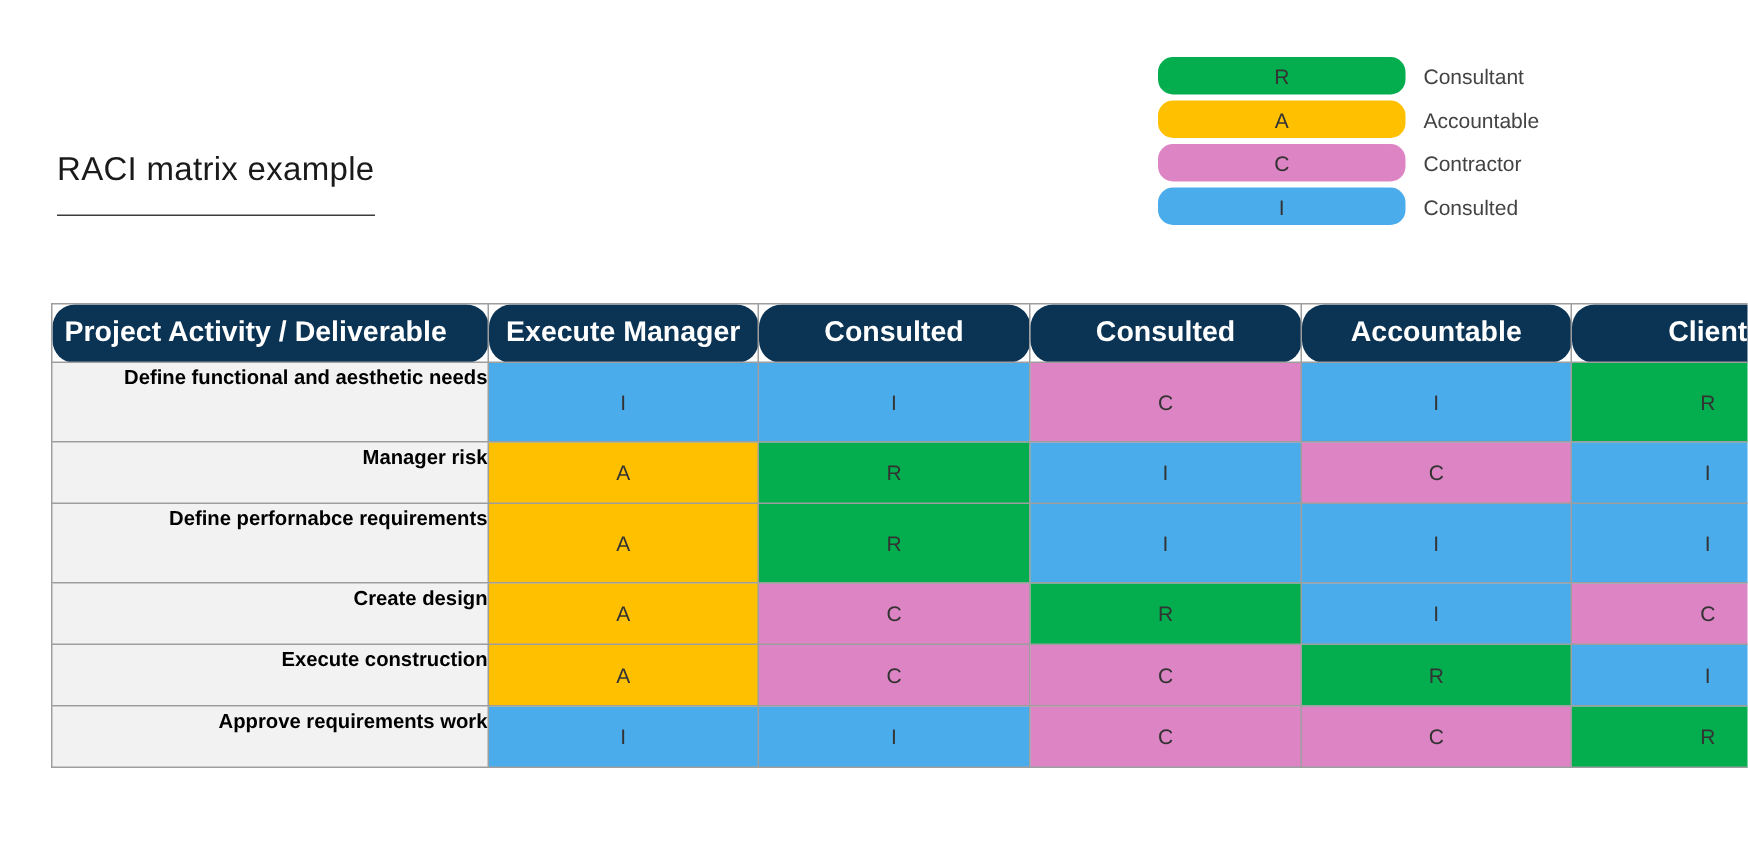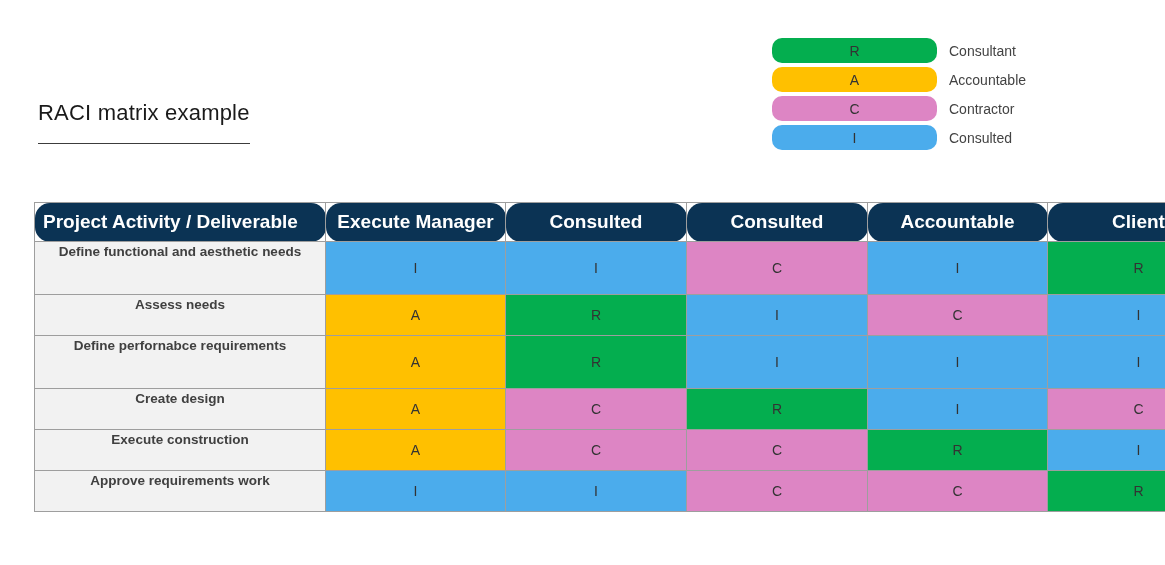--- a/index.html
+++ b/index.html
@@ -87,24 +87,24 @@
     text-align: center;
     padding: 0 8px;
     border-radius: 15px;
   }
   #raci-table thead th.activity-head {
     text-align: left;
     padding-left: 8px;
   }
   td.activity-cell {
     background: #f2f2f2;
-    color: #404040;
+    color: #000000;
     font-size: 13.5px;
     font-weight: bold;
-    text-align: center;
+    text-align: right;
     vertical-align: top;
     padding: 9px 8px 9px 8px;
     line-height: 1.45;
   }
   td.raci-cell {
     text-align: center;
     vertical-align: middle;
     font-size: 14px;
     color: #333333;
   }
@@ -149,21 +149,21 @@
   <tbody>
       <tr class="r-tall">
         <td class="activity-cell">Define functional and aesthetic needs</td>
         <td class="raci-cell" style="background: rgb(75, 172, 236);">I</td>
         <td class="raci-cell" style="background: rgb(75, 172, 236);">I</td>
         <td class="raci-cell" style="background: rgb(221, 133, 196);">C</td>
         <td class="raci-cell" style="background: rgb(75, 172, 236);">I</td>
         <td class="raci-cell" style="background: rgb(4, 174, 79);">R</td>
       </tr>
       <tr class="r-short">
-        <td class="activity-cell">Assess needs</td>
+        <td class="activity-cell">Manager risk</td>
         <td class="raci-cell" style="background: rgb(255, 192, 0);">A</td>
         <td class="raci-cell" style="background: rgb(4, 174, 79);">R</td>
         <td class="raci-cell" style="background: rgb(75, 172, 236);">I</td>
         <td class="raci-cell" style="background: rgb(221, 133, 196);">C</td>
         <td class="raci-cell" style="background: rgb(75, 172, 236);">I</td>
       </tr>
       <tr class="r-tall">
         <td class="activity-cell">Define perfornabce requirements</td>
         <td class="raci-cell" style="background: rgb(255, 192, 0);">A</td>
         <td class="raci-cell" style="background: rgb(4, 174, 79);">R</td>

